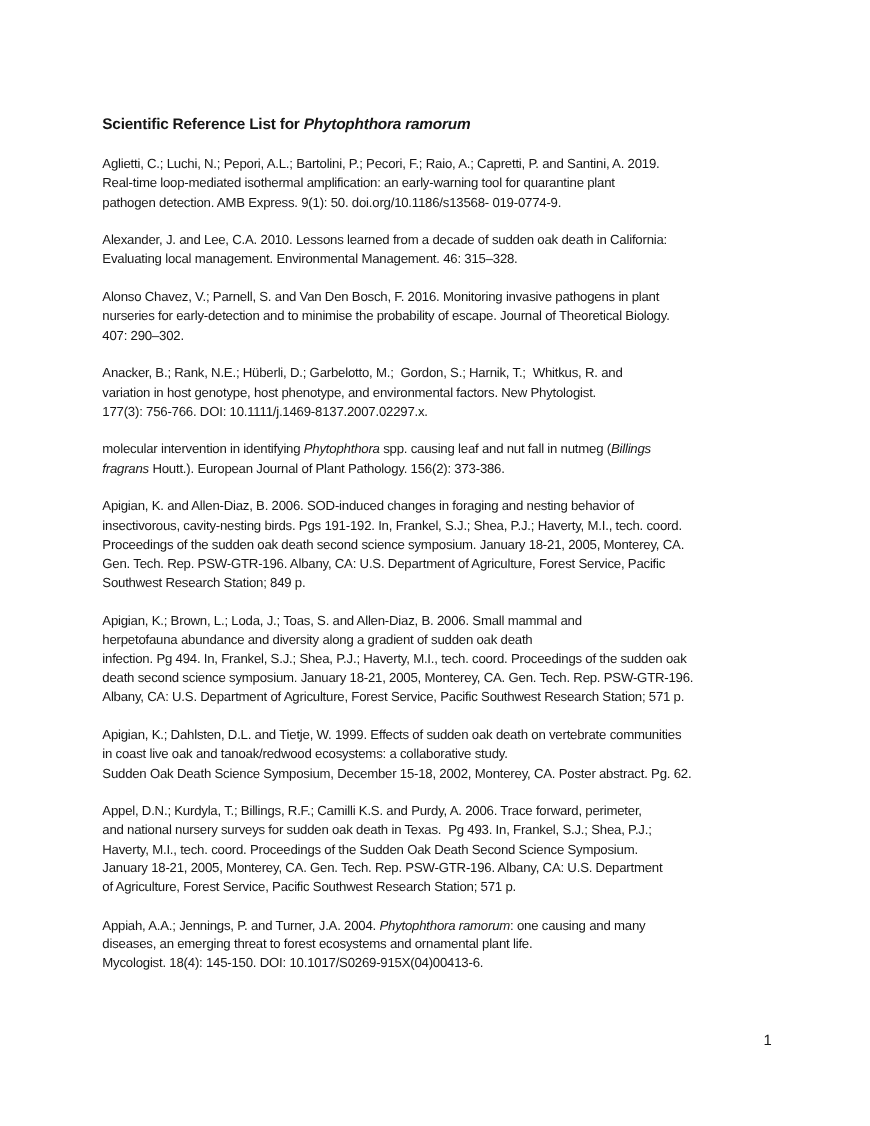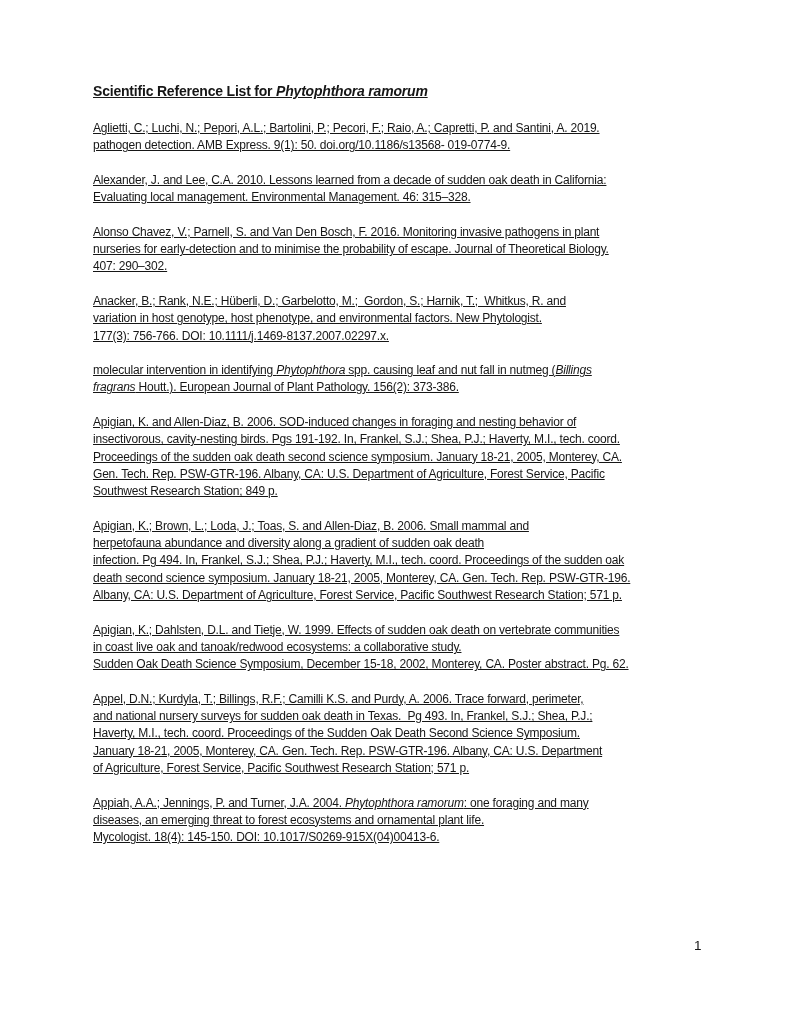--- a/index.html
+++ b/index.html
@@ -12,23 +12,22 @@
     position: relative;
     width: 791px;
     height: 1024px;
     background: #ffffff;
     overflow: hidden;
     color: #161616;
   }
   .content {
     position: absolute;
     left: 93px;
-    top: 83px;
+    top: 104px;
     width: 640px;
-    text-decoration: underline;
   }
   .doc-title {
     font-size: 14px;
     font-weight: 700;
     letter-spacing: -0.2px;
     margin: 0 0 21px 0;
     white-space: pre;
   }
   .doc-title .species {
     font-style: italic;
@@ -55,20 +54,21 @@
 </style>
 </head>
 <body>
 
 <div class="doc-page">
   <div class="content">
     <h1 class="doc-title"><span>Scientific Reference List for </span><span class="species">Phytophthora ramorum</span></h1>
     <div>
         <div class="reference">
           <div class="ref-line"><span>Aglietti, C.; Luchi, N.; Pepori, A.L.; Bartolini, P.; Pecori, F.; Raio, A.; Capretti, P. and Santini, A. 2019.</span></div>
+          <div class="ref-line"><span>Real-time loop-mediated isothermal amplification: an early-warning tool for quarantine plant</span></div>
           <div class="ref-line"><span>pathogen detection. AMB Express. 9(1): 50. doi.org/10.1186/s13568- 019-0774-9.</span></div>
         </div>
         <div class="reference">
           <div class="ref-line"><span>Alexander, J. and Lee, C.A. 2010. Lessons learned from a decade of sudden oak death in California:</span></div>
           <div class="ref-line"><span>Evaluating local management. Environmental Management. 46: 315–328.</span></div>
         </div>
         <div class="reference">
           <div class="ref-line"><span>Alonso Chavez, V.; Parnell, S. and Van Den Bosch, F. 2016. Monitoring invasive pathogens in plant</span></div>
           <div class="ref-line"><span>nurseries for early-detection and to minimise the probability of escape. Journal of Theoretical Biology.</span></div>
           <div class="ref-line"><span>407: 290–302.</span></div>
@@ -102,20 +102,20 @@
           <div class="ref-line"><span>Sudden Oak Death Science Symposium, December 15-18, 2002, Monterey, CA. Poster abstract. Pg. 62.</span></div>
         </div>
         <div class="reference">
           <div class="ref-line"><span>Appel, D.N.; Kurdyla, T.; Billings, R.F.; Camilli K.S. and Purdy, A. 2006. Trace forward, perimeter,</span></div>
           <div class="ref-line"><span>and national nursery surveys for sudden oak death in Texas.  Pg 493. In, Frankel, S.J.; Shea, P.J.;</span></div>
           <div class="ref-line"><span>Haverty, M.I., tech. coord. Proceedings of the Sudden Oak Death Second Science Symposium.</span></div>
           <div class="ref-line"><span>January 18-21, 2005, Monterey, CA. Gen. Tech. Rep. PSW-GTR-196. Albany, CA: U.S. Department</span></div>
           <div class="ref-line"><span>of Agriculture, Forest Service, Pacific Southwest Research Station; 571 p.</span></div>
         </div>
         <div class="reference">
-          <div class="ref-line"><span>Appiah, A.A.; Jennings, P. and Turner, J.A. 2004. </span><span class="italic">Phytophthora ramorum</span><span>: one foraging and many</span></div>
+          <div class="ref-line"><span>Appiah, A.A.; Jennings, P. and Turner, J.A. 2004. </span><span class="italic">Phytophthora ramorum</span><span>: one causing and many</span></div>
           <div class="ref-line"><span>diseases, an emerging threat to forest ecosystems and ornamental plant life.</span></div>
           <div class="ref-line"><span>Mycologist. 18(4): 145-150. DOI: 10.1017/S0269-915X(04)00413-6.</span></div>
         </div>
       </div>
   </div>
   <div class="page-number">1</div>
 </div>
 
 </body></html>

